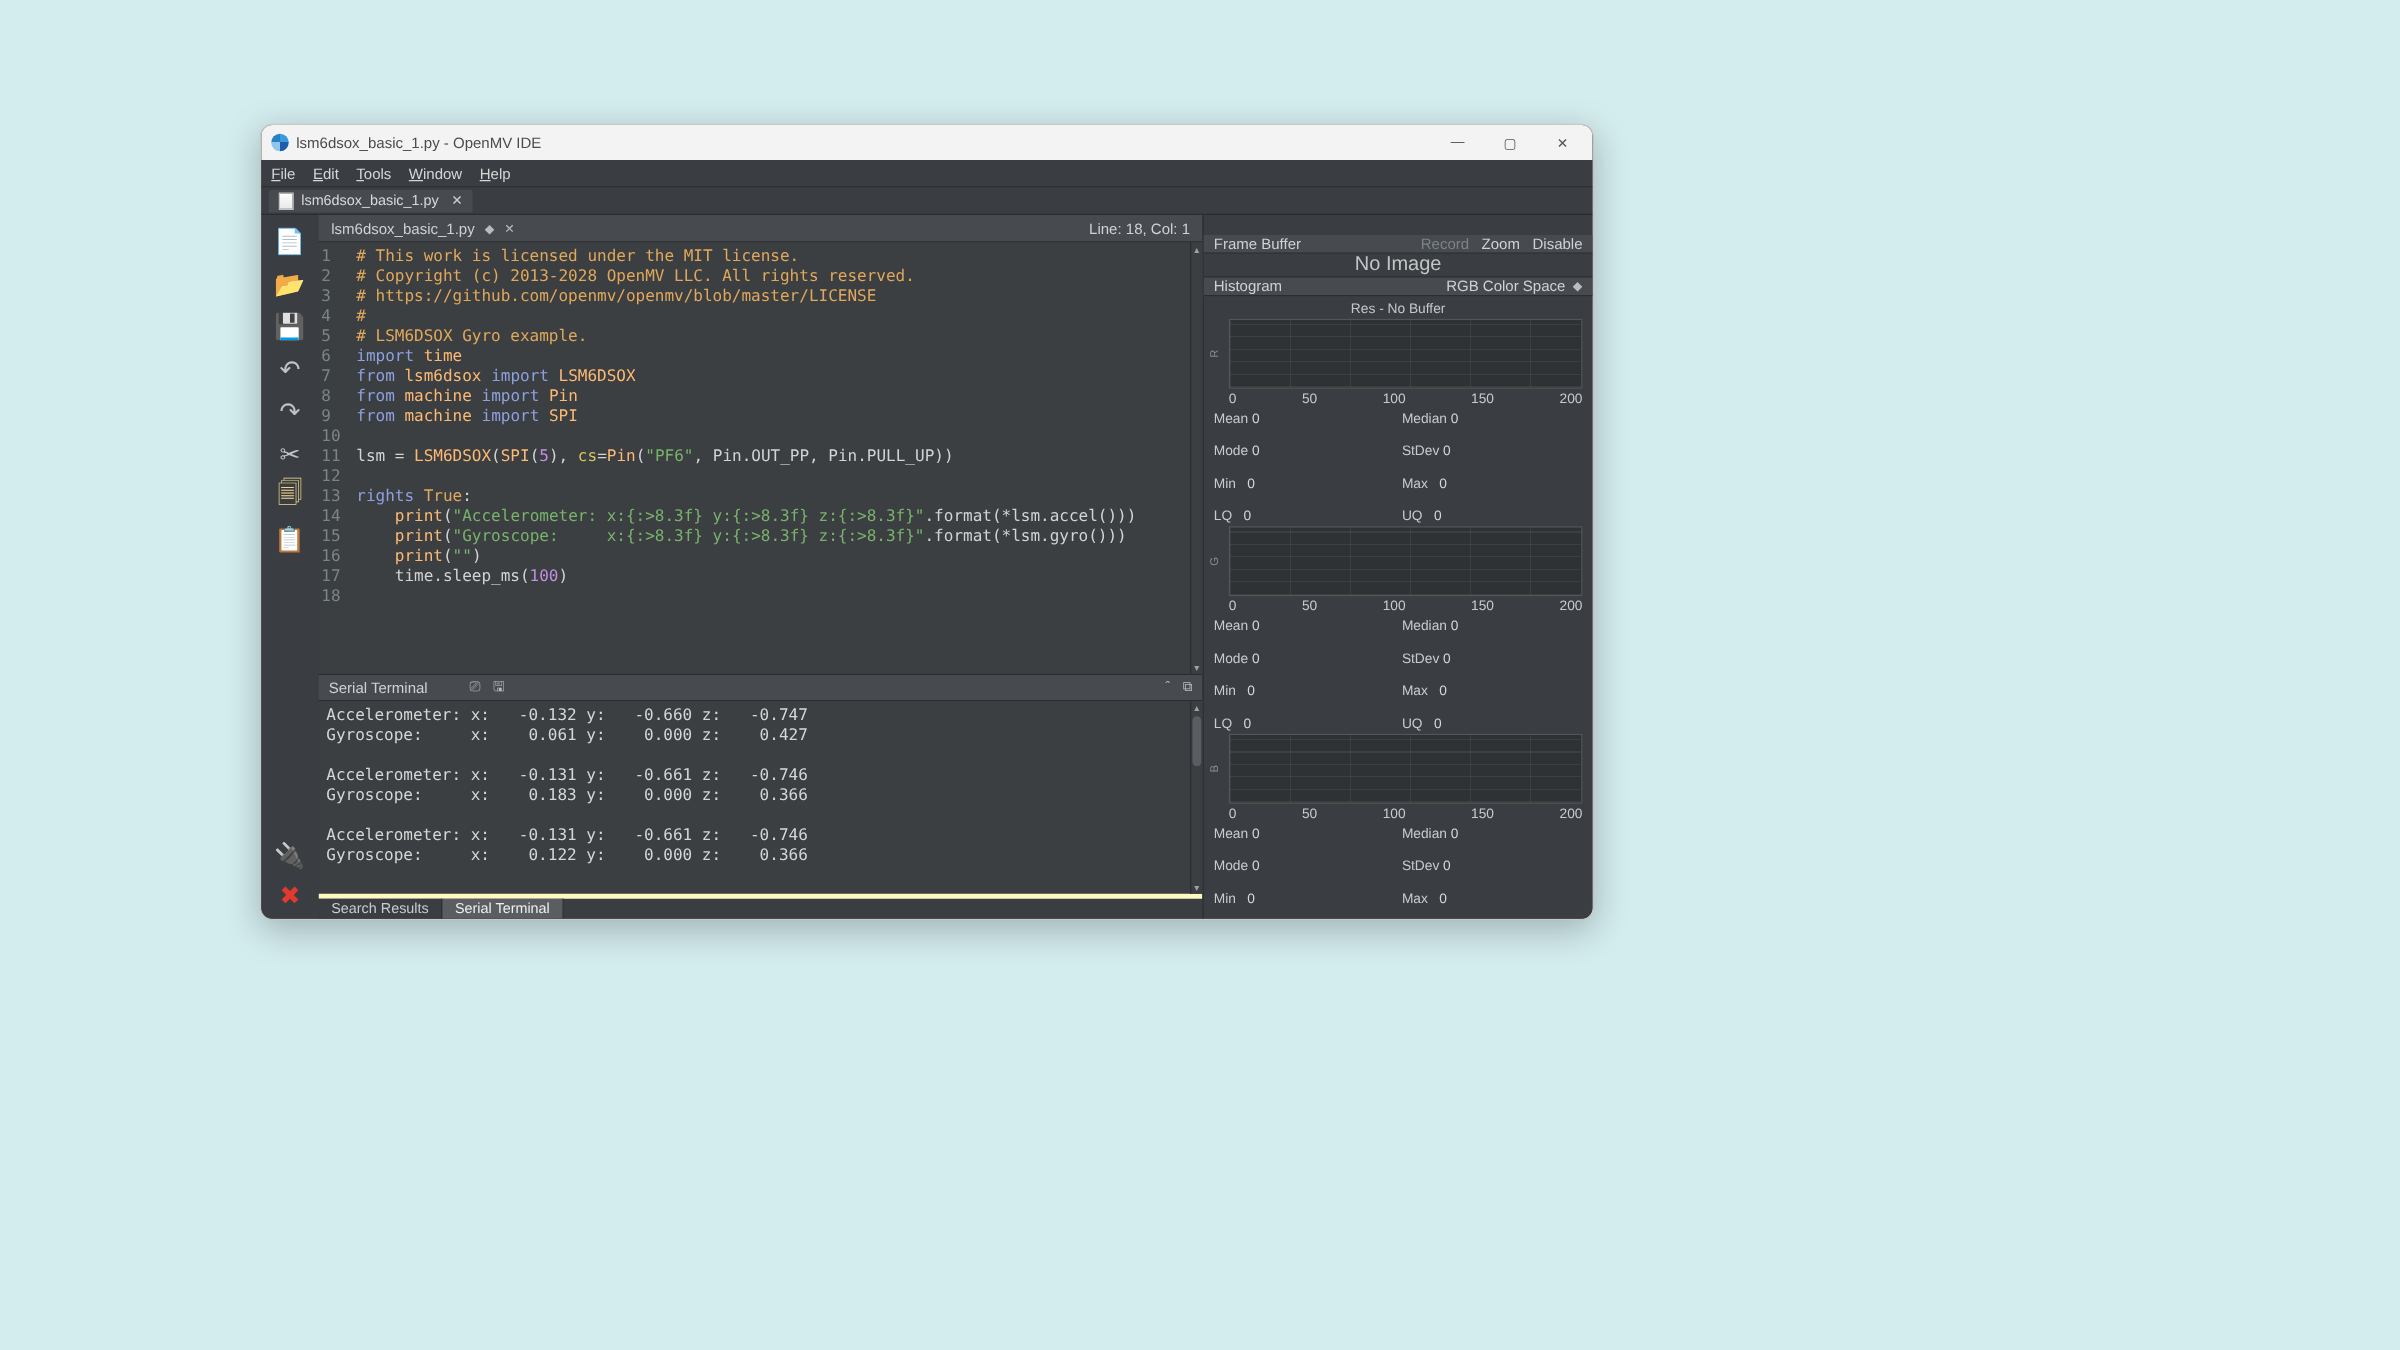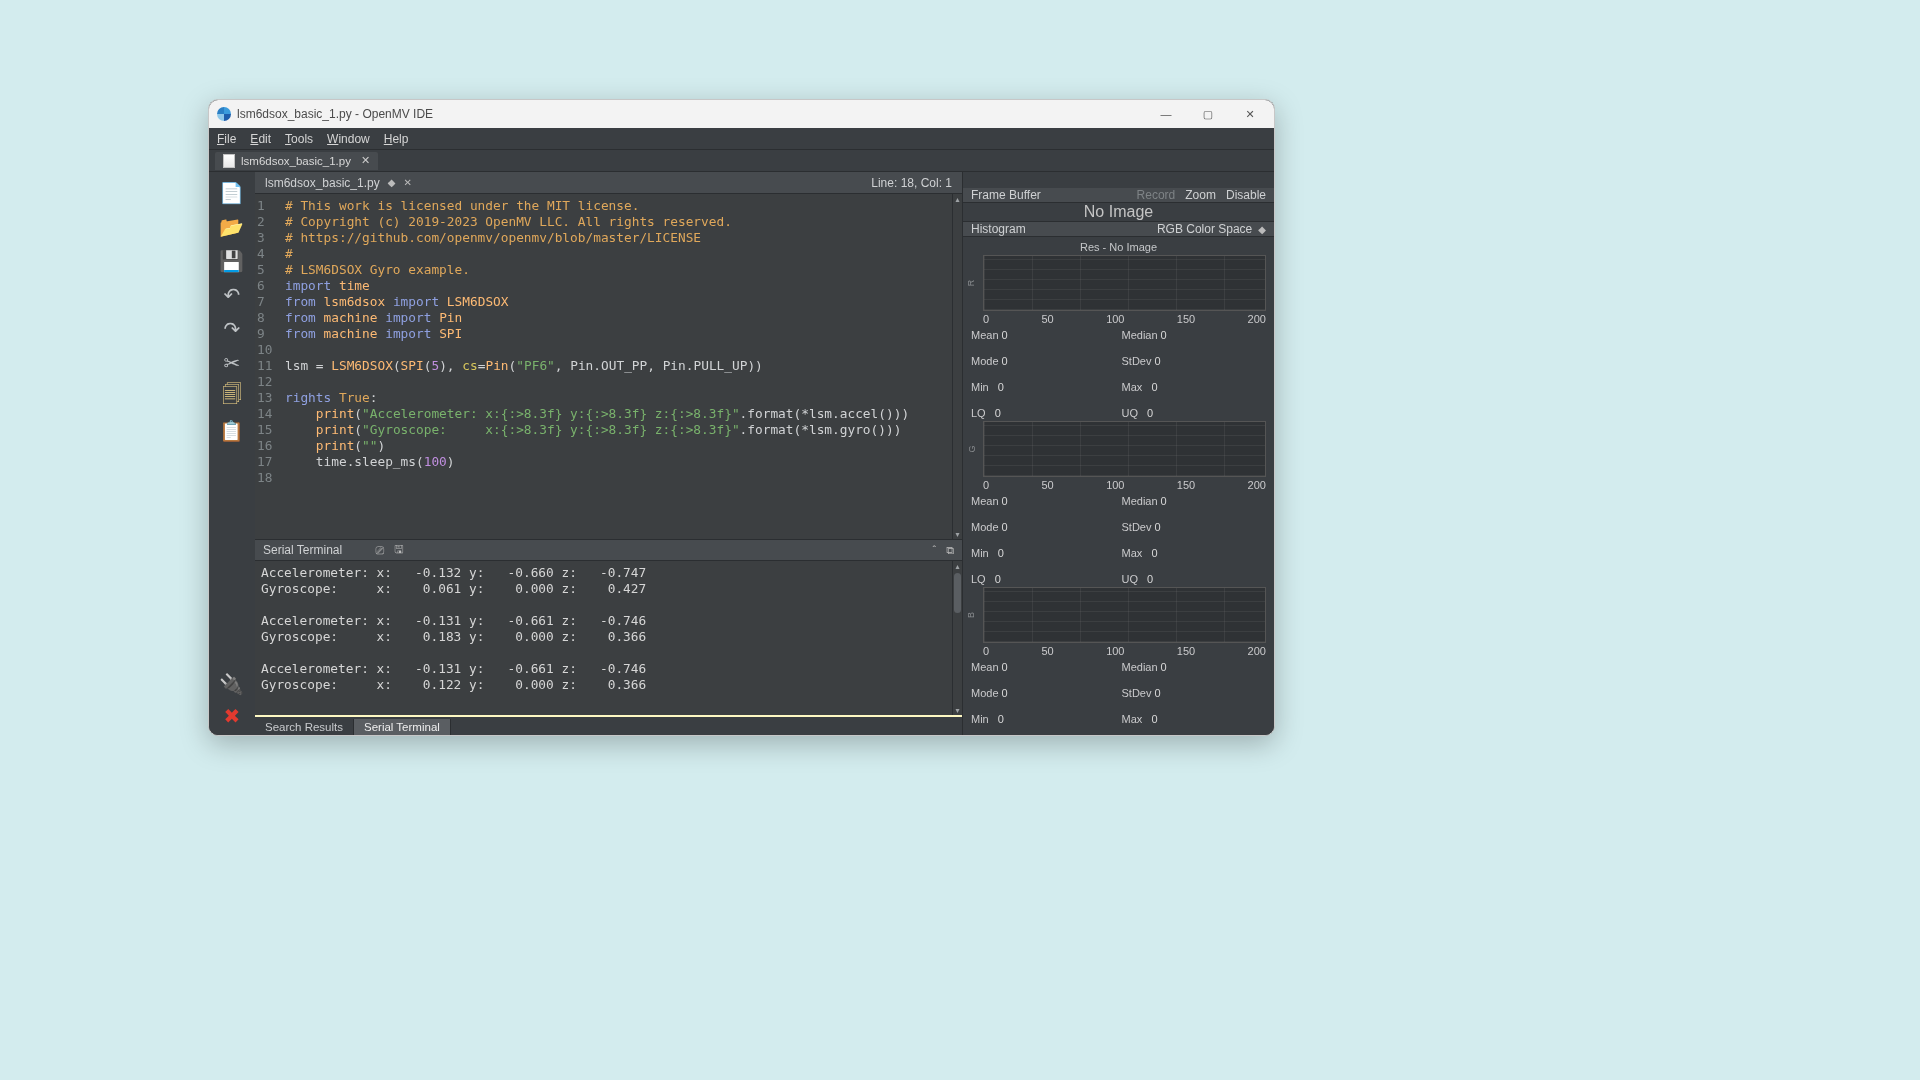--- a/index.html
+++ b/index.html
@@ -210,21 +210,21 @@
     padding: 4px 6px;
   }
   
   .bottomtabs {
     height: 20px;
     background: #3a3e42;
     display: flex;
     align-items: flex-end;
     font-size: 11.5px;
     color: #c9cbce;
-    border-top: 2px solid #fef9c3;
+    border-top: 4px solid #fef9c3;
   }
   .bottomtabs .bt {
     padding: 2px 10px;
     display: flex; align-items: center;
     background: #3a3e42;
     border-right: 1px solid #2b2e31;
   }
   .bottomtabs .bt.active {
     background: #5a5e62;
     color: #eee;
@@ -389,21 +389,21 @@
 10
 11
 12
 13
 14
 15
 16
 17
 18</div>
         <div class="code"><span class="c-orange"># This work is licensed under the MIT license.</span>
-<span class="c-orange"># Copyright (c) 2019-2023 OpenMV LLC. All rights reserved.</span>
+<span class="c-orange"># Copyright (c) 2013-2028 OpenMV LLC. All rights reserved.</span>
 <span class="c-orange"># https://github.com/openmv/openmv/blob/master/LICENSE</span>
 <span class="c-orange">#</span>
 <span class="c-orange"># LSM6DSOX Gyro example.</span>
 <span class="c-blue">import</span> <span class="c-pink">time</span>
 <span class="c-blue">from</span> <span class="c-pink">lsm6dsox</span> <span class="c-blue">import</span> <span class="c-pink">LSM6DSOX</span>
 <span class="c-blue">from</span> <span class="c-pink">machine</span> <span class="c-blue">import</span> <span class="c-pink">Pin</span>
 <span class="c-blue">from</span> <span class="c-pink">machine</span> <span class="c-blue">import</span> <span class="c-pink">SPI</span>
 
 lsm = <span class="c-pink">LSM6DSOX</span>(<span class="c-pink">SPI</span>(<span class="c-num">5</span>), <span class="c-yellow">cs</span>=<span class="c-pink">Pin</span>(<span class="c-green">"PF6"</span>, Pin.OUT_PP, Pin.PULL_UP))
 
@@ -461,21 +461,21 @@
       </div>
       <div class="fb-img">
         <span>No Image</span>
       </div>
       <div class="hist-hdr">
         <span>Histogram</span>
         <div class="sp"></div>
         <span>RGB Color Space</span>
         <span style="font-size:10px;color:#bbb;margin-left:6px">◆</span>
       </div>
-      <div class="hist-chan" style="text-align:center">Res - No Image</div>
+      <div class="hist-chan" style="text-align:center">Res - No Buffer</div>
 
       <div id="hist-container">
           <div class="hist-graph">
             <div class="hist-chan-label">R</div>
           </div>
           <div class="hist-axis">
             <span>0</span>
             <span>50</span>
             <span>100</span>
             <span>150</span>

